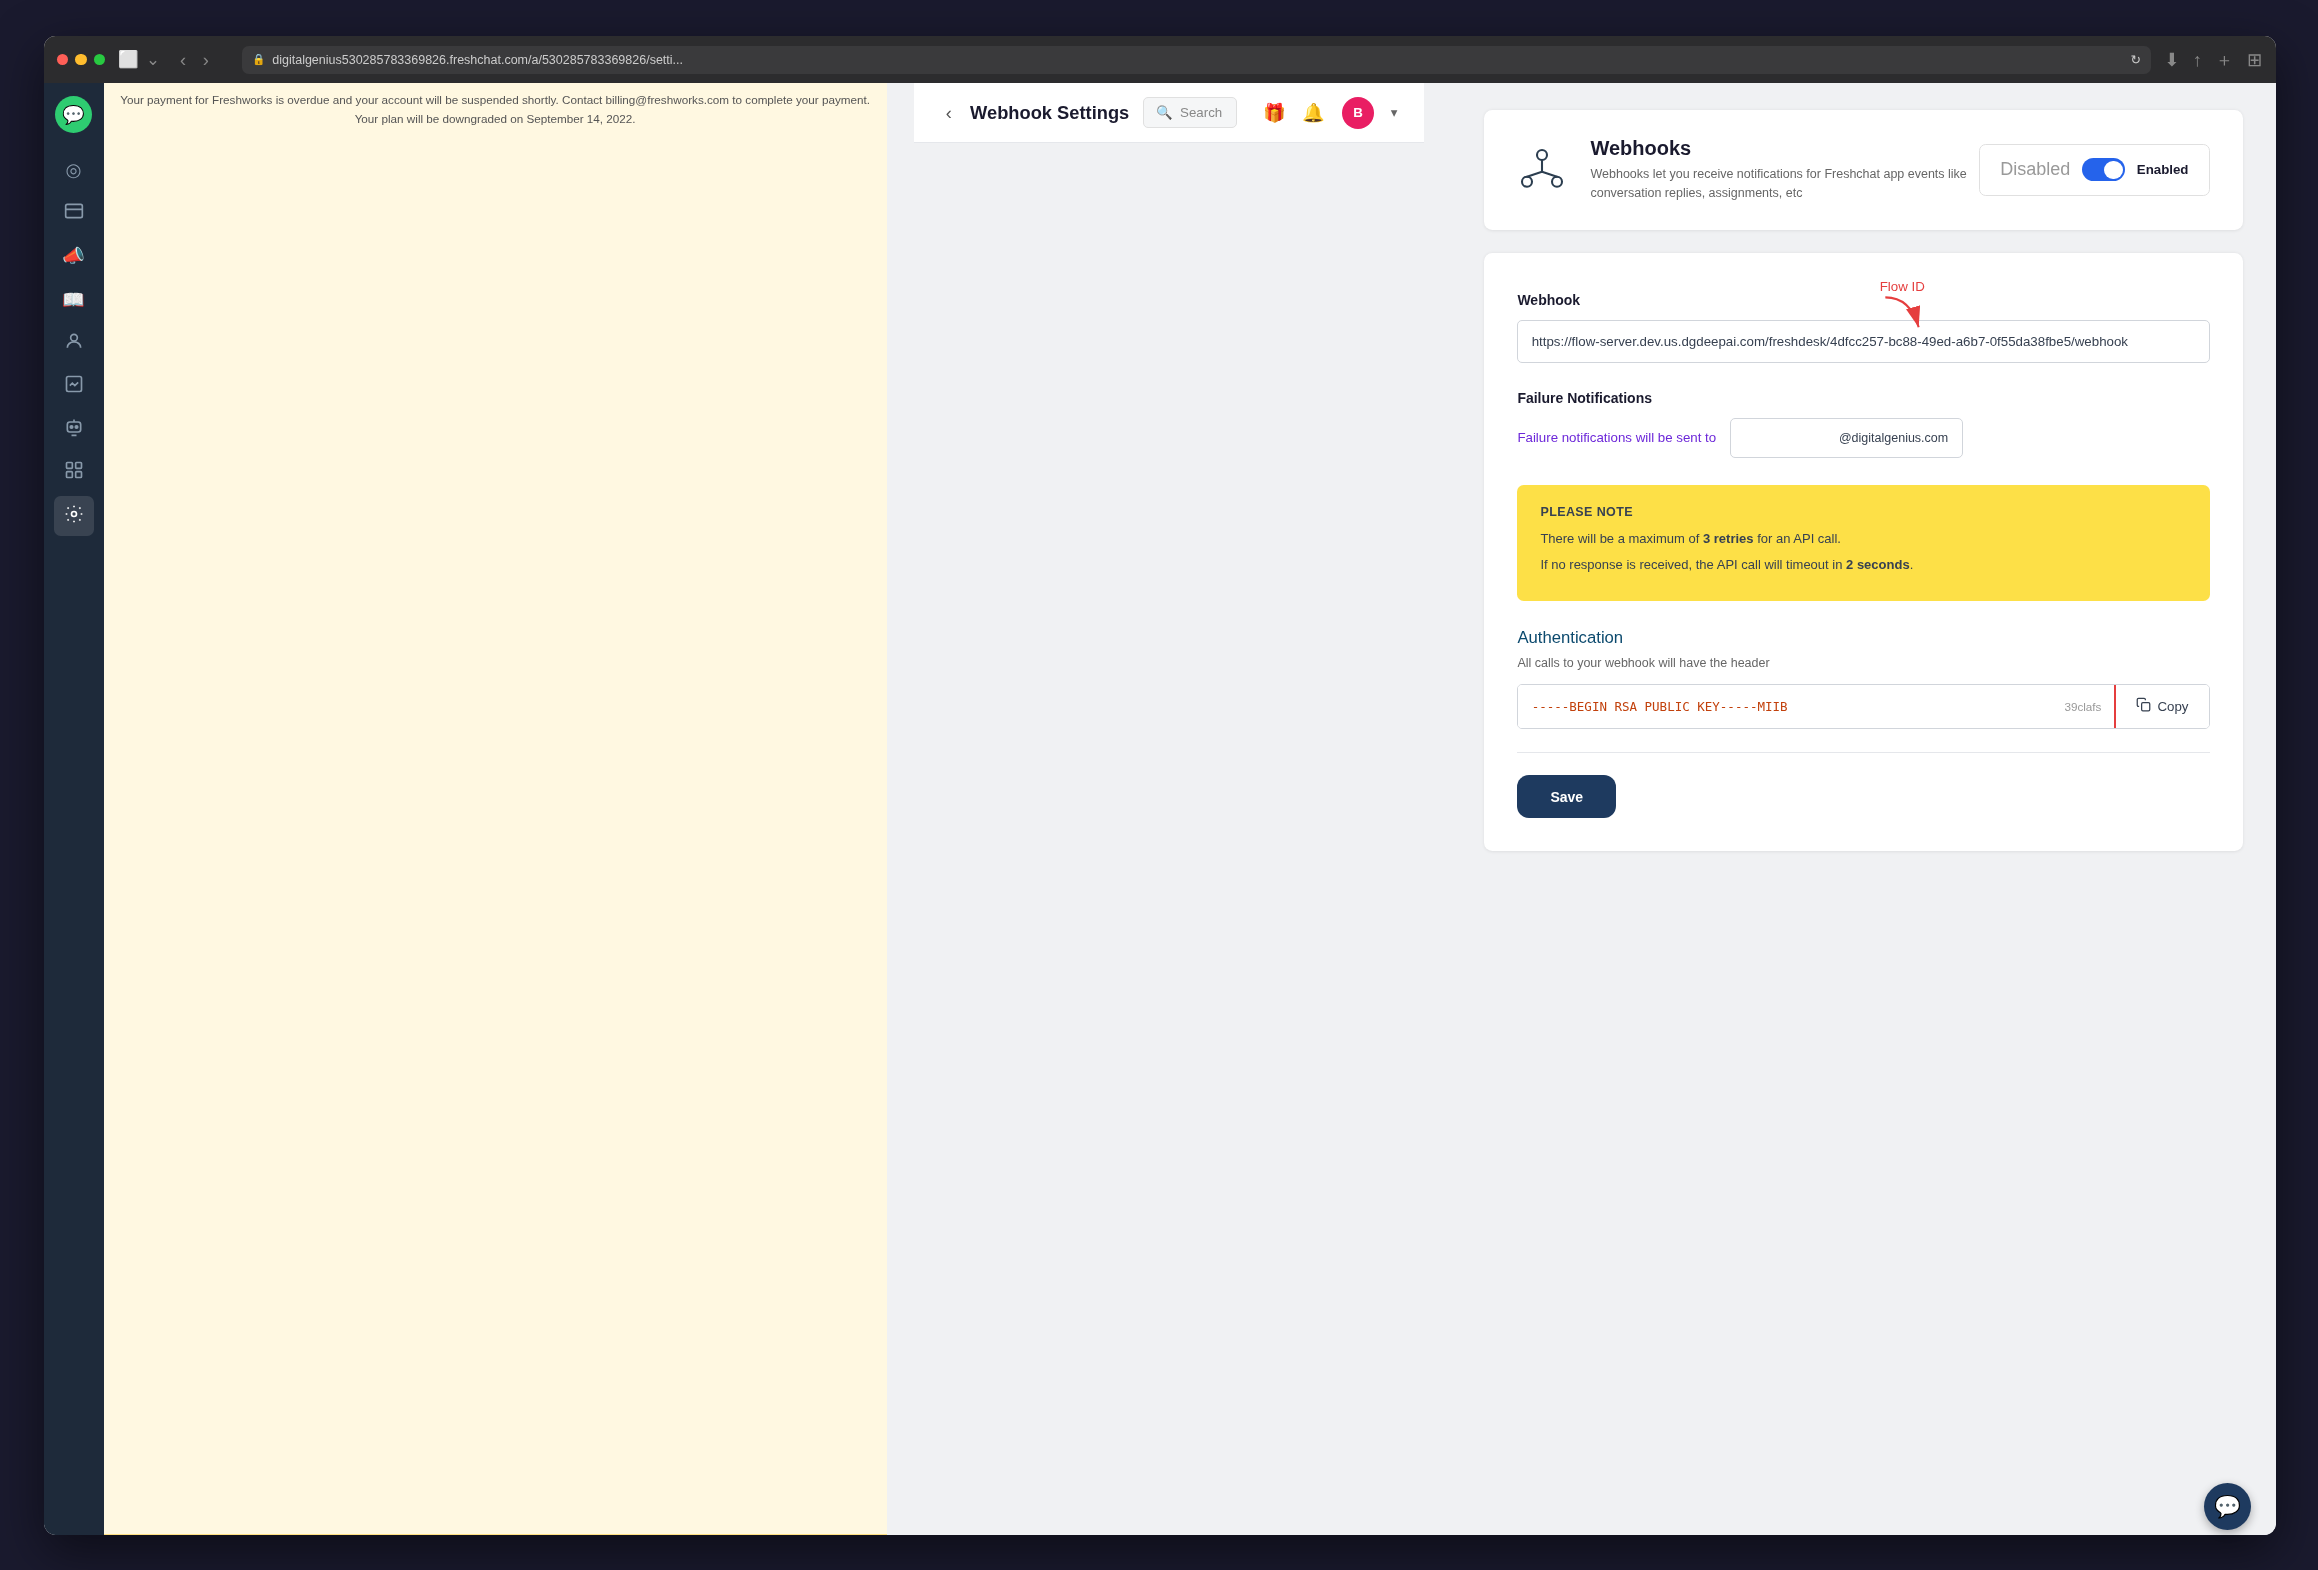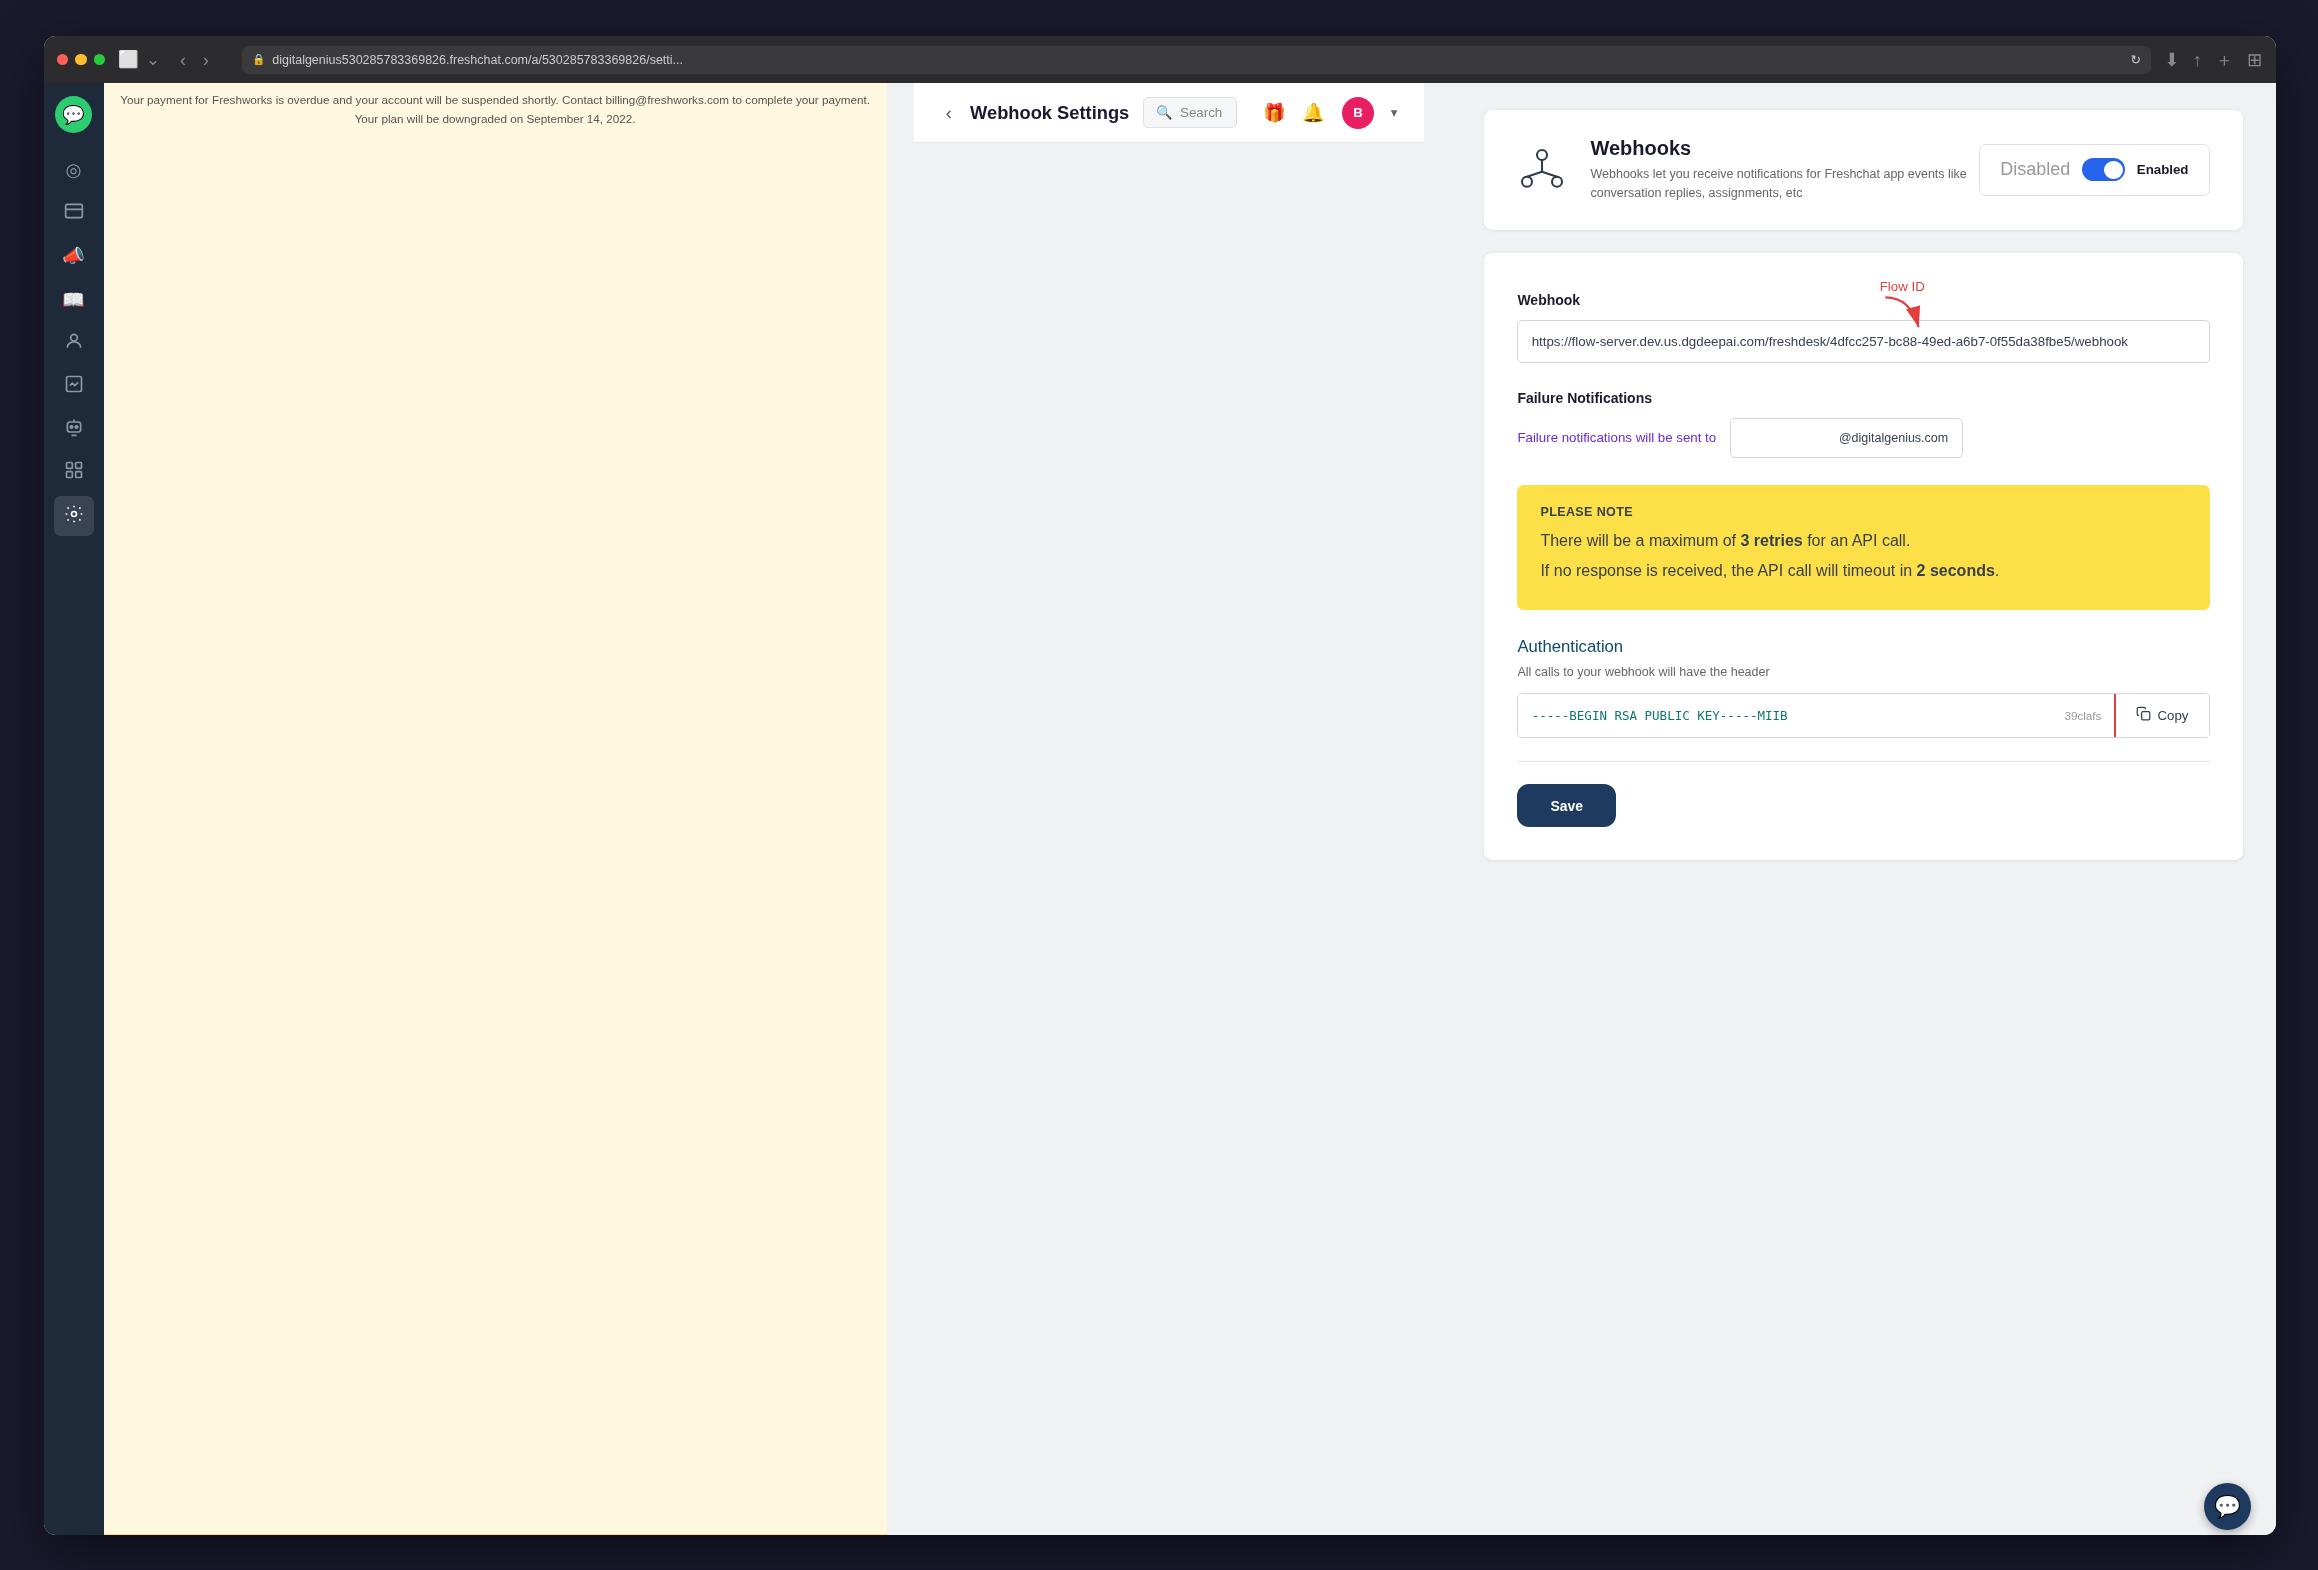--- a/index.html
+++ b/index.html
@@ -423,21 +423,21 @@
       margin-bottom: 10px;
       letter-spacing: 0.4px;
     }
 
     .note-list {
       list-style: none;
       padding: 0;
     }
 
     .note-list li {
-      font-size: 16px;
+      font-size: 13px;
       color: #374151;
       margin-bottom: 6.7px;
       line-height: 1.5;
     }
 
     .note-list li strong {
       font-weight: 700;
     }
 
     
@@ -466,21 +466,21 @@
       border-radius: 5px;
       overflow: hidden;
     }
 
     .auth-input {
       flex: 1;
       height: 43px;
       border: none;
       padding: 0 13.3px;
       font-size: 12.5px;
-      color: #0f766e;
+      color: #c2410c;
       background: #fff;
       outline: none;
       font-family: monospace;
     }
 
     .auth-input-suffix {
       padding: 0 13.3px;
       font-size: 11.7px;
       color: #999;
       background: #fff;

